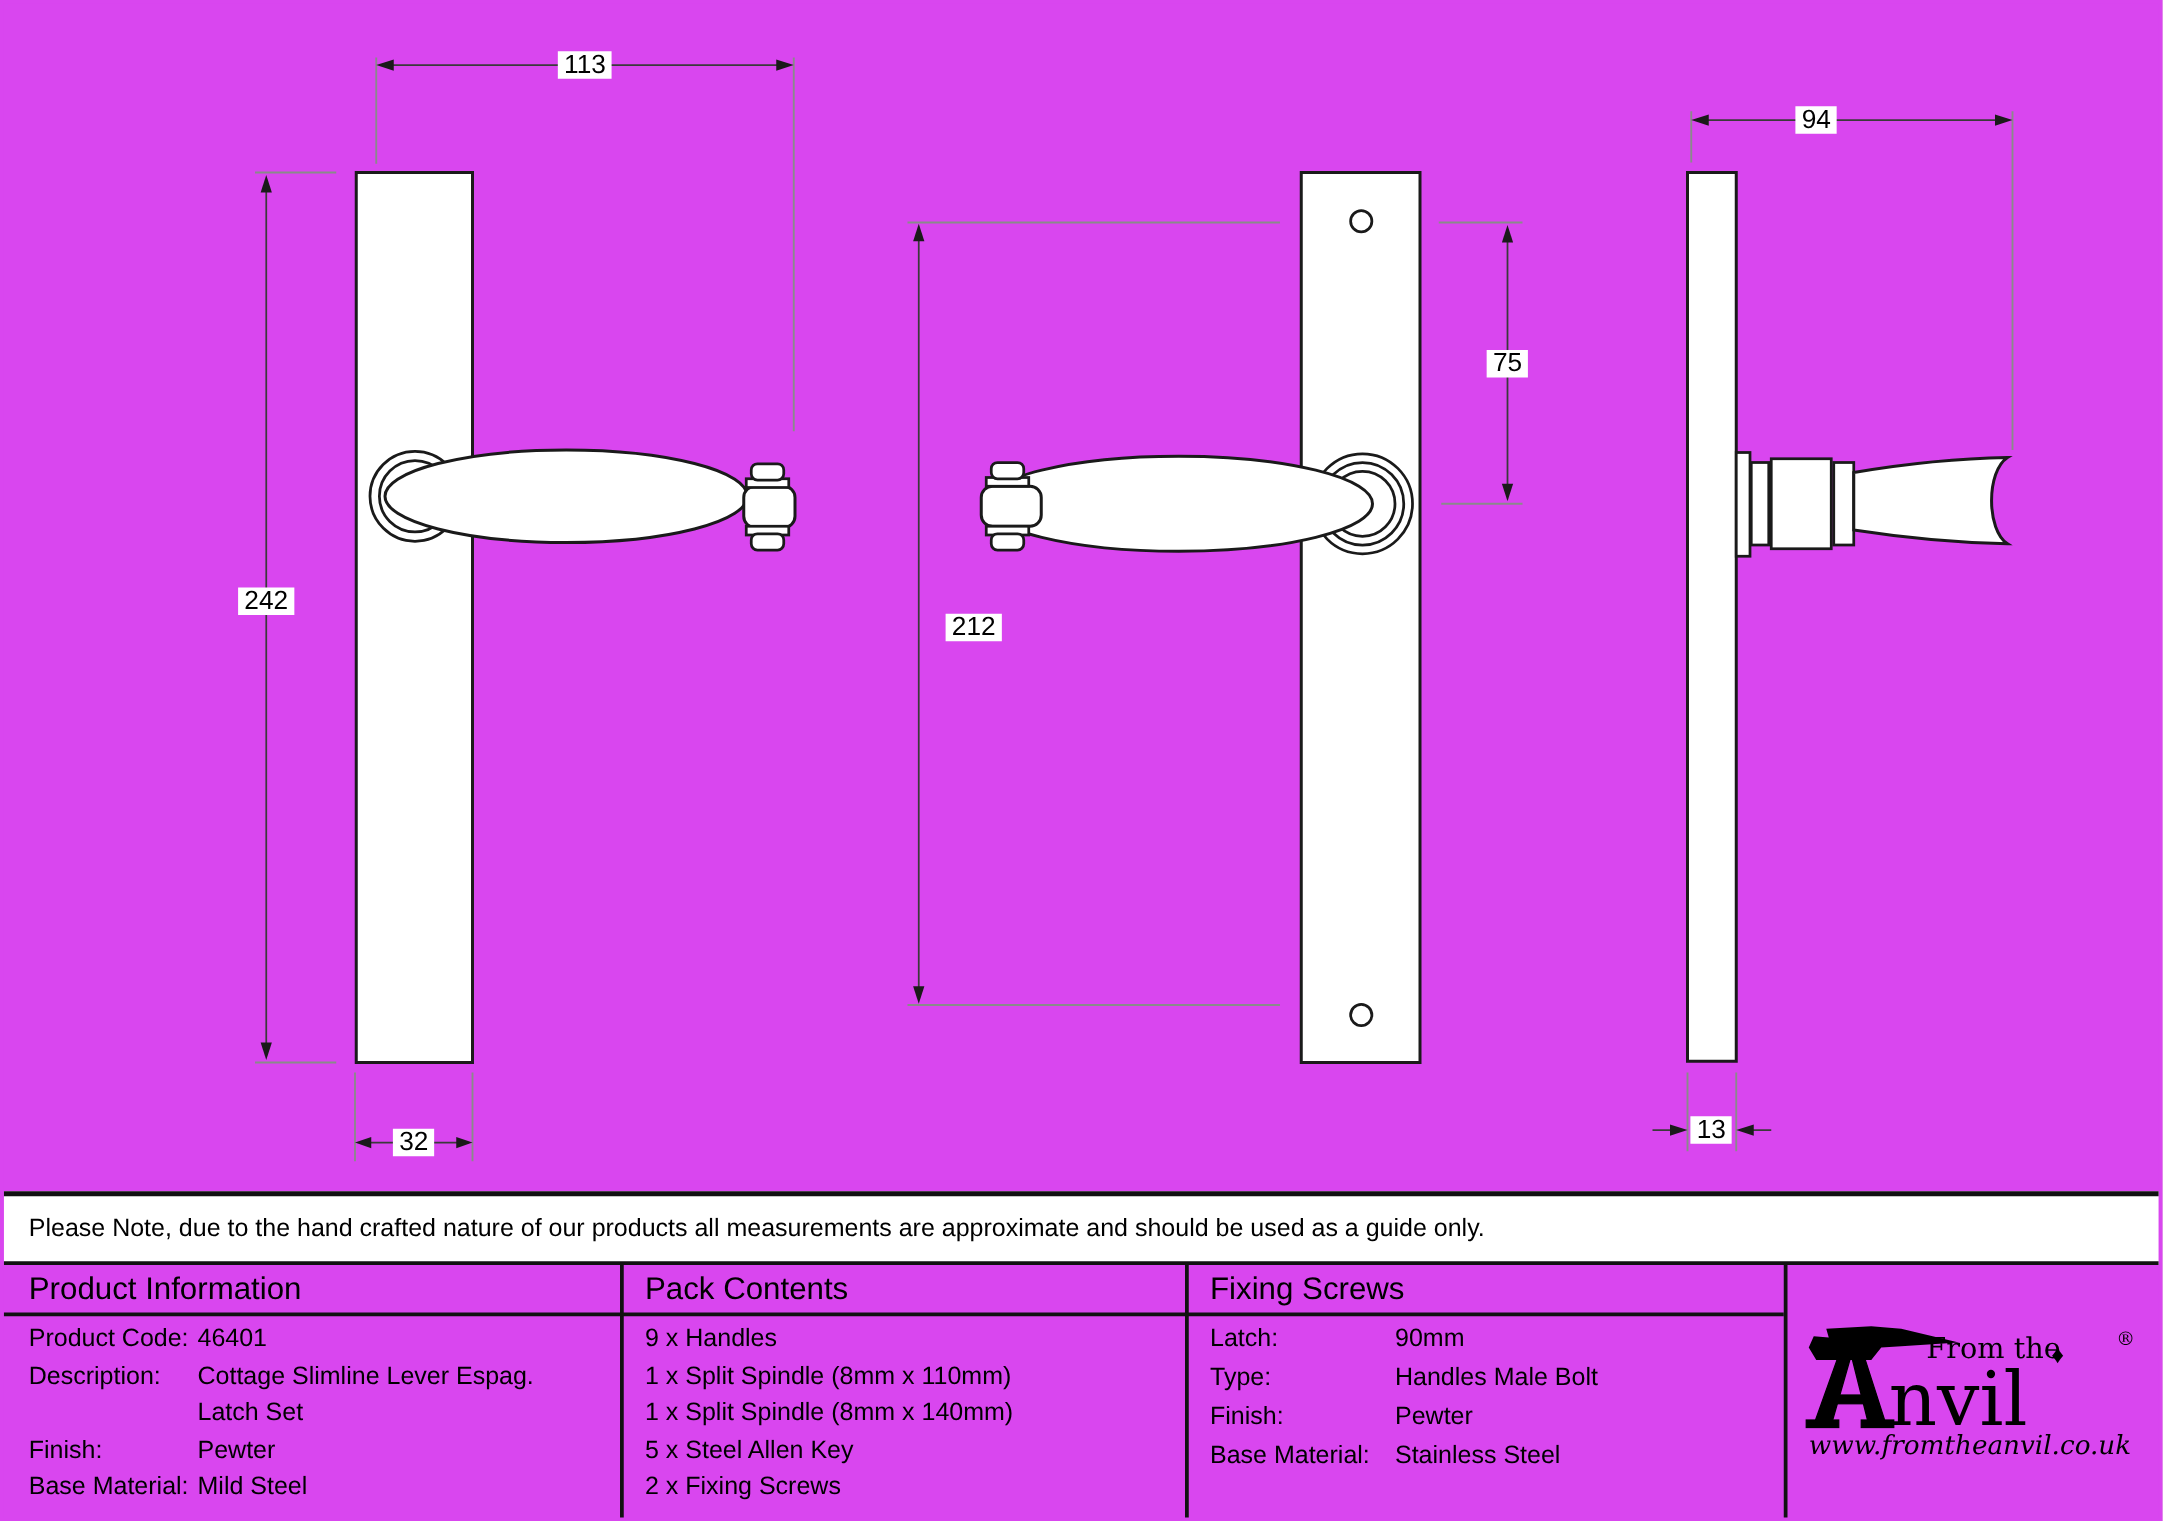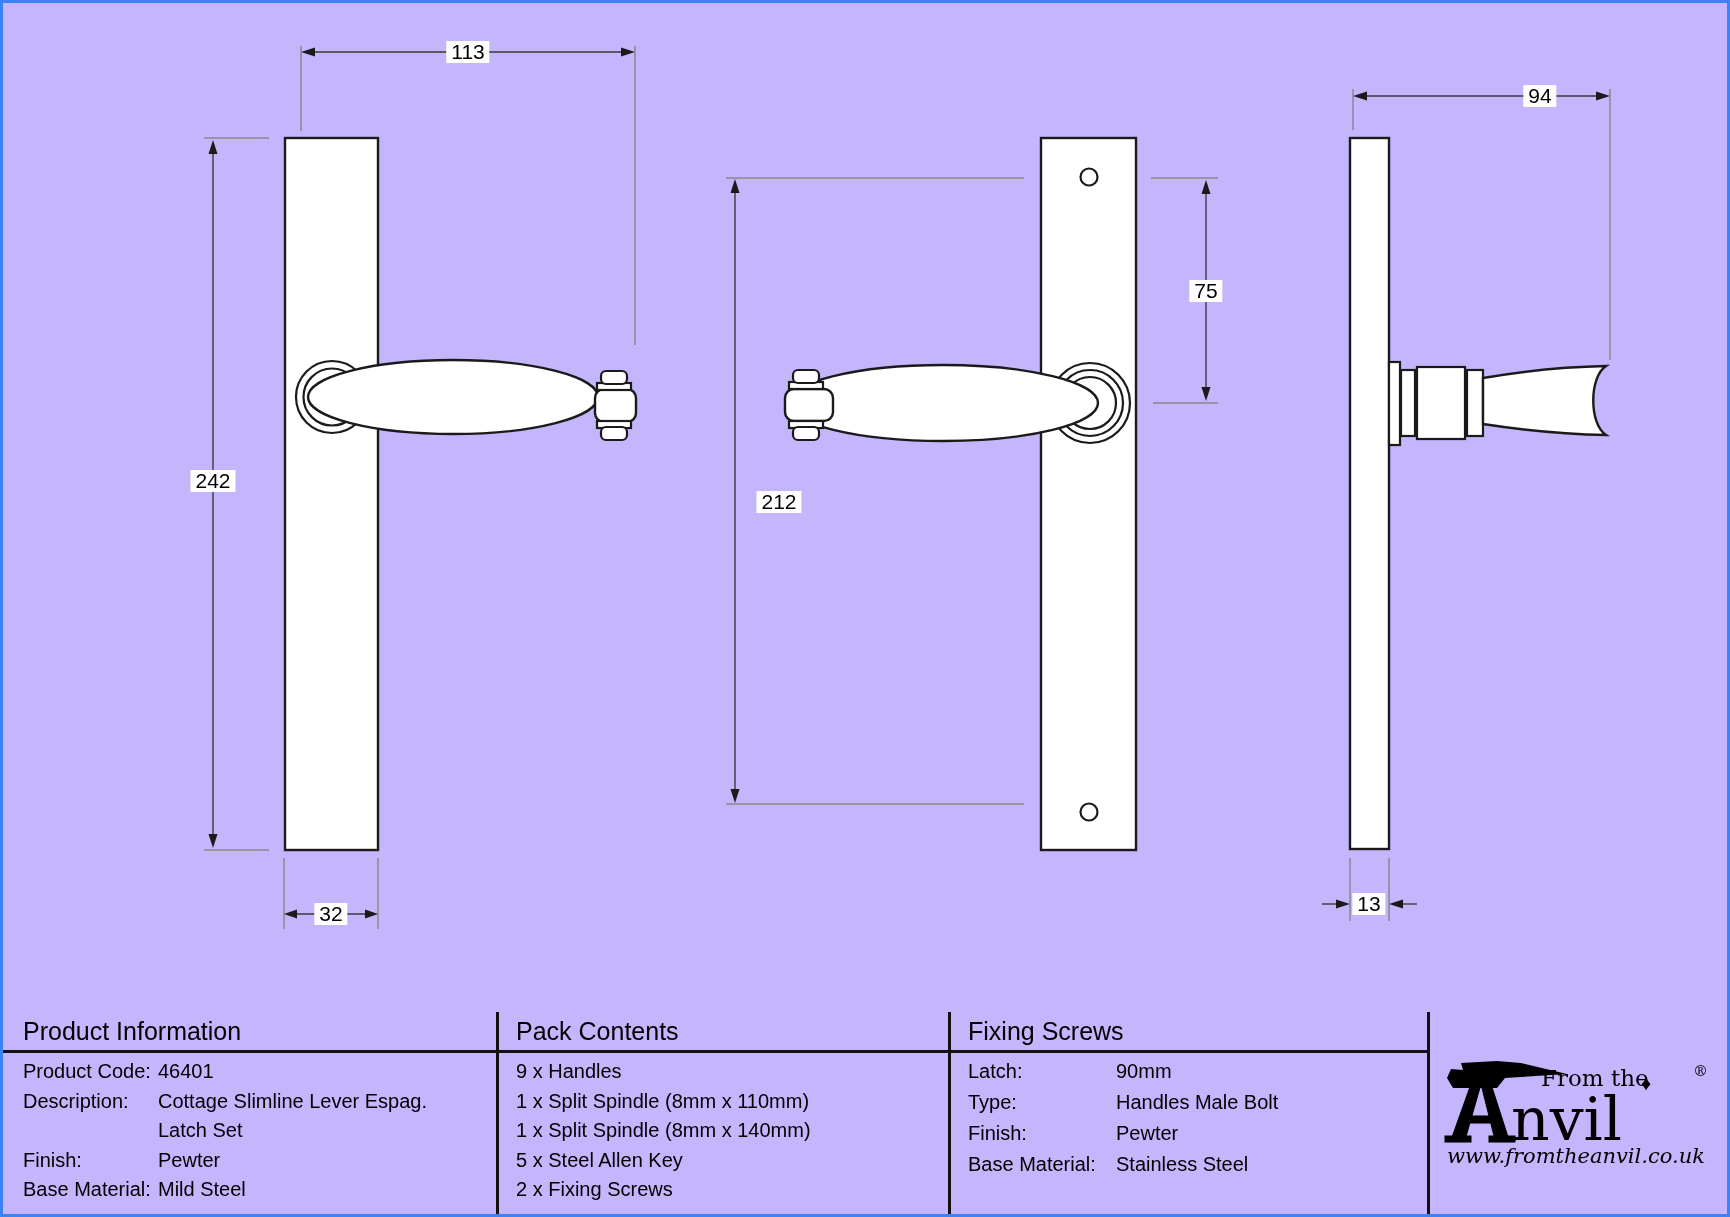--- a/index.html
+++ b/index.html
@@ -1,18 +1,18 @@
 <!DOCTYPE html>
 <html><head>
 <meta charset="utf-8">
 <style>
   html,body{margin:0;padding:0;background:#e8e8e8;}
   #sheet{
-    position:relative;width:1730px;height:1217px;background:#c4b5fd;
-    box-sizing:border-box;border:3px solid #3b82f6;overflow:hidden;
+    position:relative;width:1730px;height:1217px;background:#d946ef;
+    box-sizing:border-box;border:3px solid #d946ef;overflow:hidden;
     font-family:"Liberation Sans",sans-serif;color:#000;
   }
   svg{display:block;}
   
   #drawing-layer{position:absolute;left:0;top:0;}
   .outline{fill:#fff;stroke:#1a1a1a;stroke-width:2.4;}
   .outline-thin{fill:#fff;stroke:#1a1a1a;stroke-width:2.2;}
   .dimline{stroke:#3a3a3a;stroke-width:1.4;fill:none;}
   .extline{stroke:#8a8a8a;stroke-width:1.5;fill:none;}
   .arrow{fill:#1a1a1a;stroke:none;}
@@ -135,23 +135,26 @@
         <polygon class="arrow" points="1386,901 1400,896.5 1400,905.5"></polygon>
       </g>
     </g>
   </svg>
 
   <span class="dim-text" style="left:465px;top:49px">113</span>
   <span class="dim-text" style="left:210px;top:478px">242</span>
   <span class="dim-text" style="left:328px;top:911px">32</span>
   <span class="dim-text" style="left:776px;top:499px">212</span>
   <span class="dim-text" style="left:1203px;top:288px">75</span>
-  <span class="dim-text" style="left:1537px;top:93px">94</span>
+  <span class="dim-text" style="left:1450px;top:93px">94</span>
   <span class="dim-text" style="left:1366px;top:901px">13</span>
 
+  <div id="note-row">
+    <span class="t" style="left:20px;top:26px">Please Note, due to the hand crafted nature of our products all measurements are approximate and should be used as a guide only.</span>
+  </div>
 
   <div class="vline" style="left:493px;top:1009px;width:3px;height:205px"></div>
   <div class="vline" style="left:945px;top:1009px;width:3px;height:205px"></div>
   <div class="vline" style="left:1424px;top:1009px;width:3px;height:205px"></div>
   <div class="hline" style="left:0px;top:1047px;width:1424px;height:3px"></div>
 
   <span class="t hdr" style="left:20px;top:1028px">Product Information</span>
   <span class="t hdr" style="left:513px;top:1028px">Pack Contents</span>
   <span class="t hdr" style="left:965px;top:1028px">Fixing Screws</span>
 

